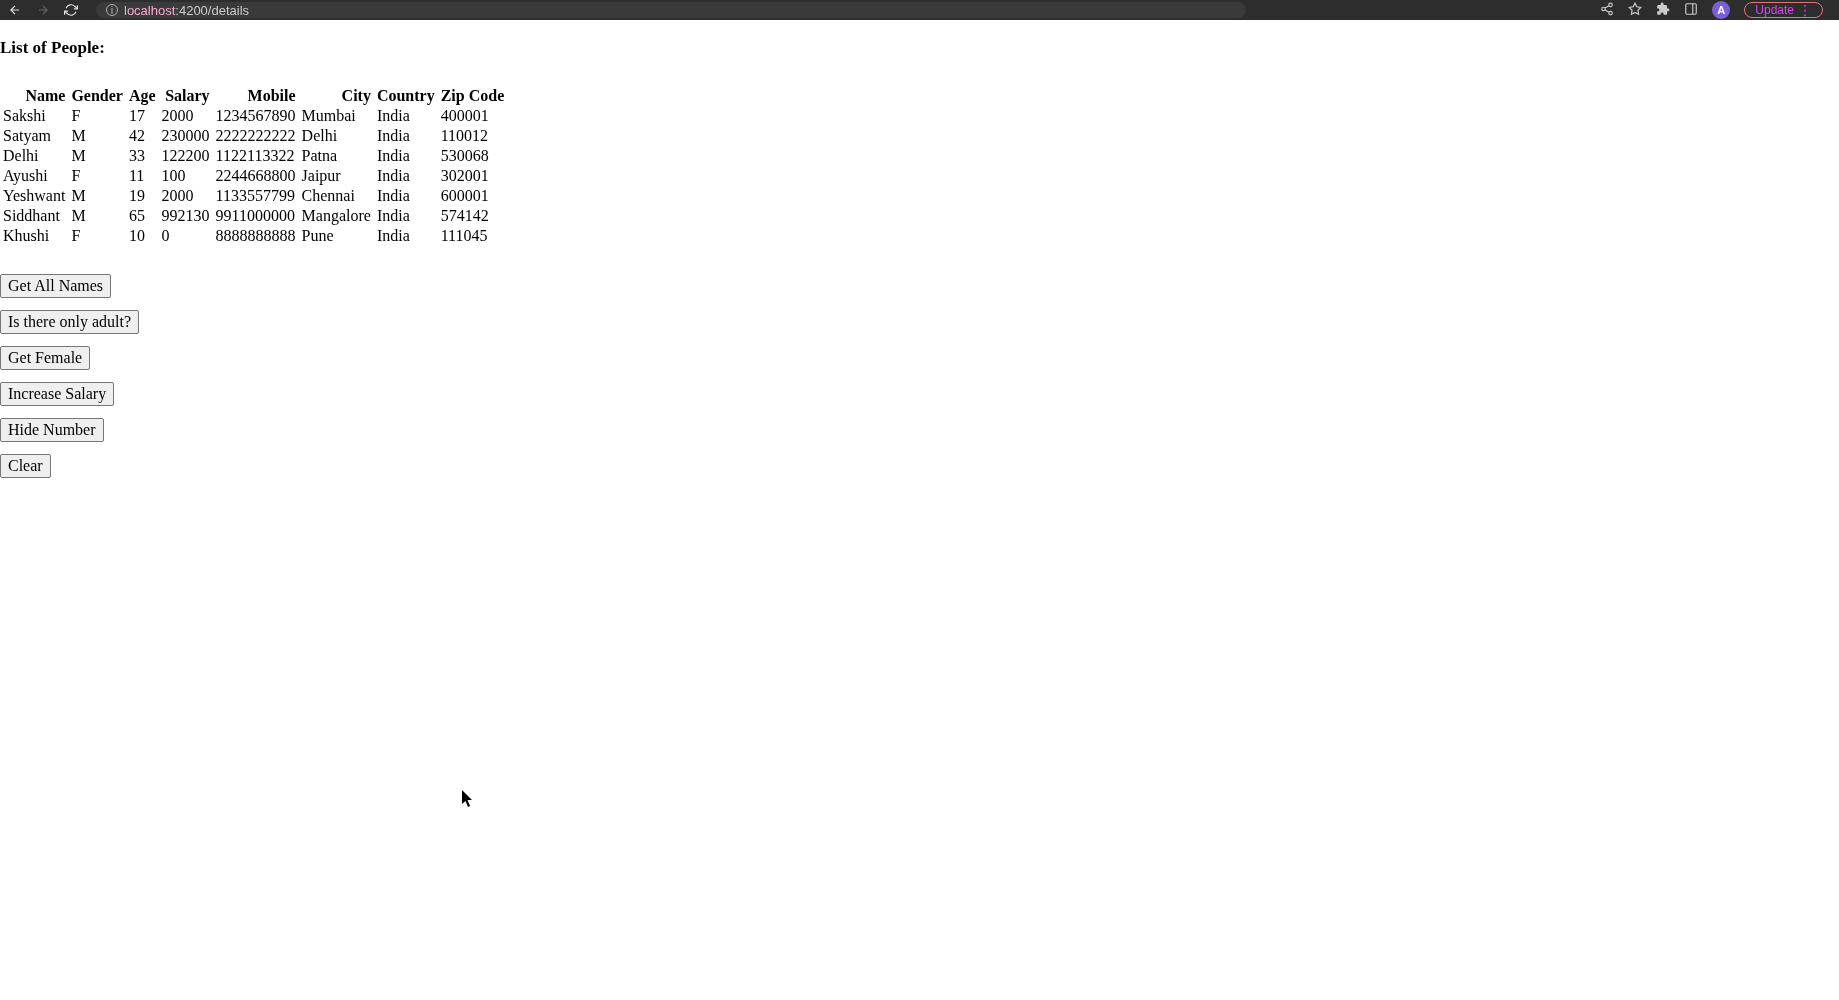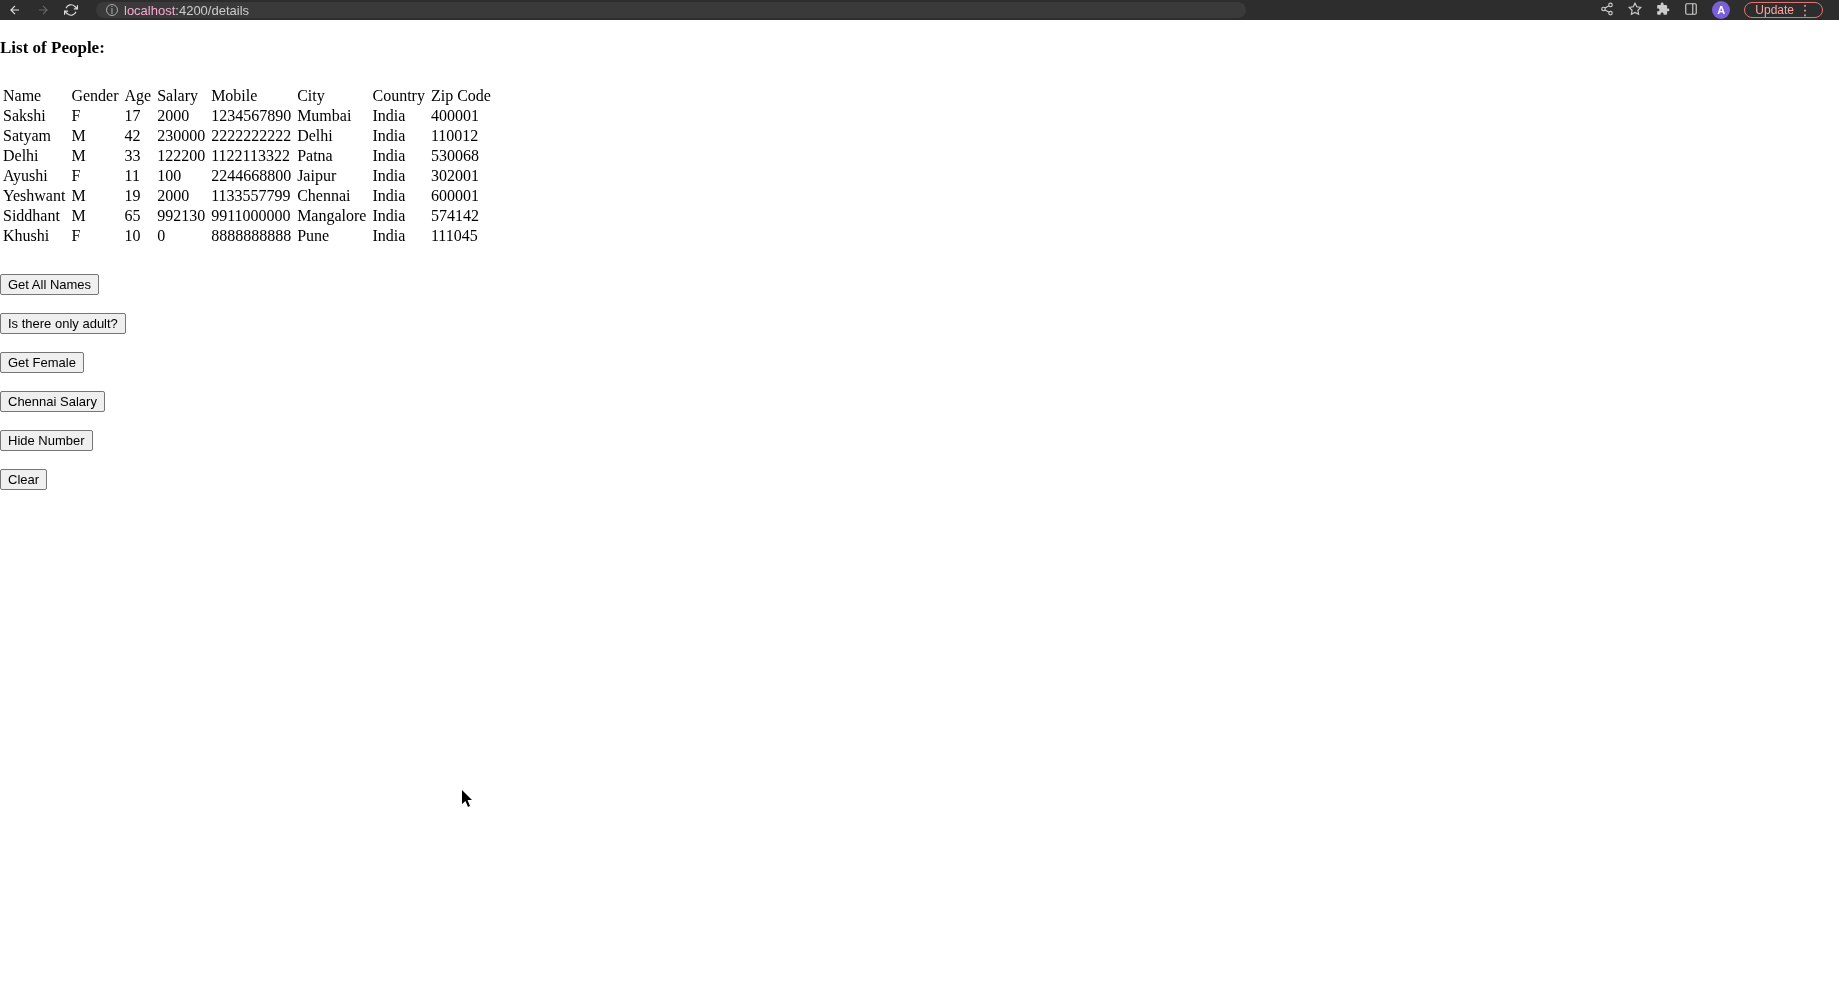--- a/index.html
+++ b/index.html
@@ -91,21 +91,21 @@
       color: #fff;
       display: flex;
       align-items: center;
       justify-content: center;
       font-size: 11px;
       font-family: Arial, sans-serif;
       font-weight: bold;
     }
     .update-btn {
       border: 1px solid #e57373;
-      color: #fca5a5;
+      color: #d946ef;
       border-radius: 12px;
       padding: 0px 10px;
       font-size: 12px;
       display: flex;
       align-items: center;
       gap: 4px;
       font-family: Arial, sans-serif;
     }
     .update-btn .dots {
       font-size: 14px;
@@ -116,42 +116,42 @@
     .page-title {
       font-weight: bold;
       font-size: 17px;
       margin: 18px 0 28px 0;
     }
     table {
       border-collapse: collapse;
       font-size: 16px;
     }
     th {
-      font-weight: normal;
-      text-align: left;
+      font-weight: bold;
+      text-align: right;
       padding: 1px 3px;
       margin-top: 40px;
     }
     td {
       padding: 1px 3px;
       text-align: left;
       vertical-align: top;
     }
     .buttons-area {
       margin-top: 28px;
     }
     .action-button {
       display: block;
-      font-family: Liberation Sans, sans-serif;
-      font-size: 13px;
+      font-family: Liberation Serif, serif;
+      font-size: 16px;
       background: #efefef;
       border: 1px solid #767676;
       border-radius: 2px;
       padding: 2px 7px;
-      margin-bottom: 18px;
+      margin-bottom: 12px;
       cursor: pointer;
     }
     .cursor {
       position: absolute;
       left: 462px;
       top: 790px;
       font-size: 16px;
       color: #000;
       pointer-events: none;
     }
@@ -305,21 +305,21 @@
           <td>India</td>
           <td>111045</td>
         </tr>
       </tbody>
   </table>
 
   <div class="buttons-area">
     <button class="action-button">Get All Names</button>
     <button class="action-button">Is there only adult?</button>
     <button class="action-button">Get Female</button>
-    <button class="action-button">Chennai Salary</button>
+    <button class="action-button">Increase Salary</button>
     <button class="action-button">Hide Number</button>
     <button class="action-button">Clear</button>
   </div>
 </div>
 
 <div class="cursor">
   <svg width="12" height="18" viewBox="0 0 12 18">
       <path d="M0 0 L0 14 L3.5 11 L6 17 L8 16 L5.5 10 L10 10 Z" fill="#000"></path>
     </svg>
 </div>

